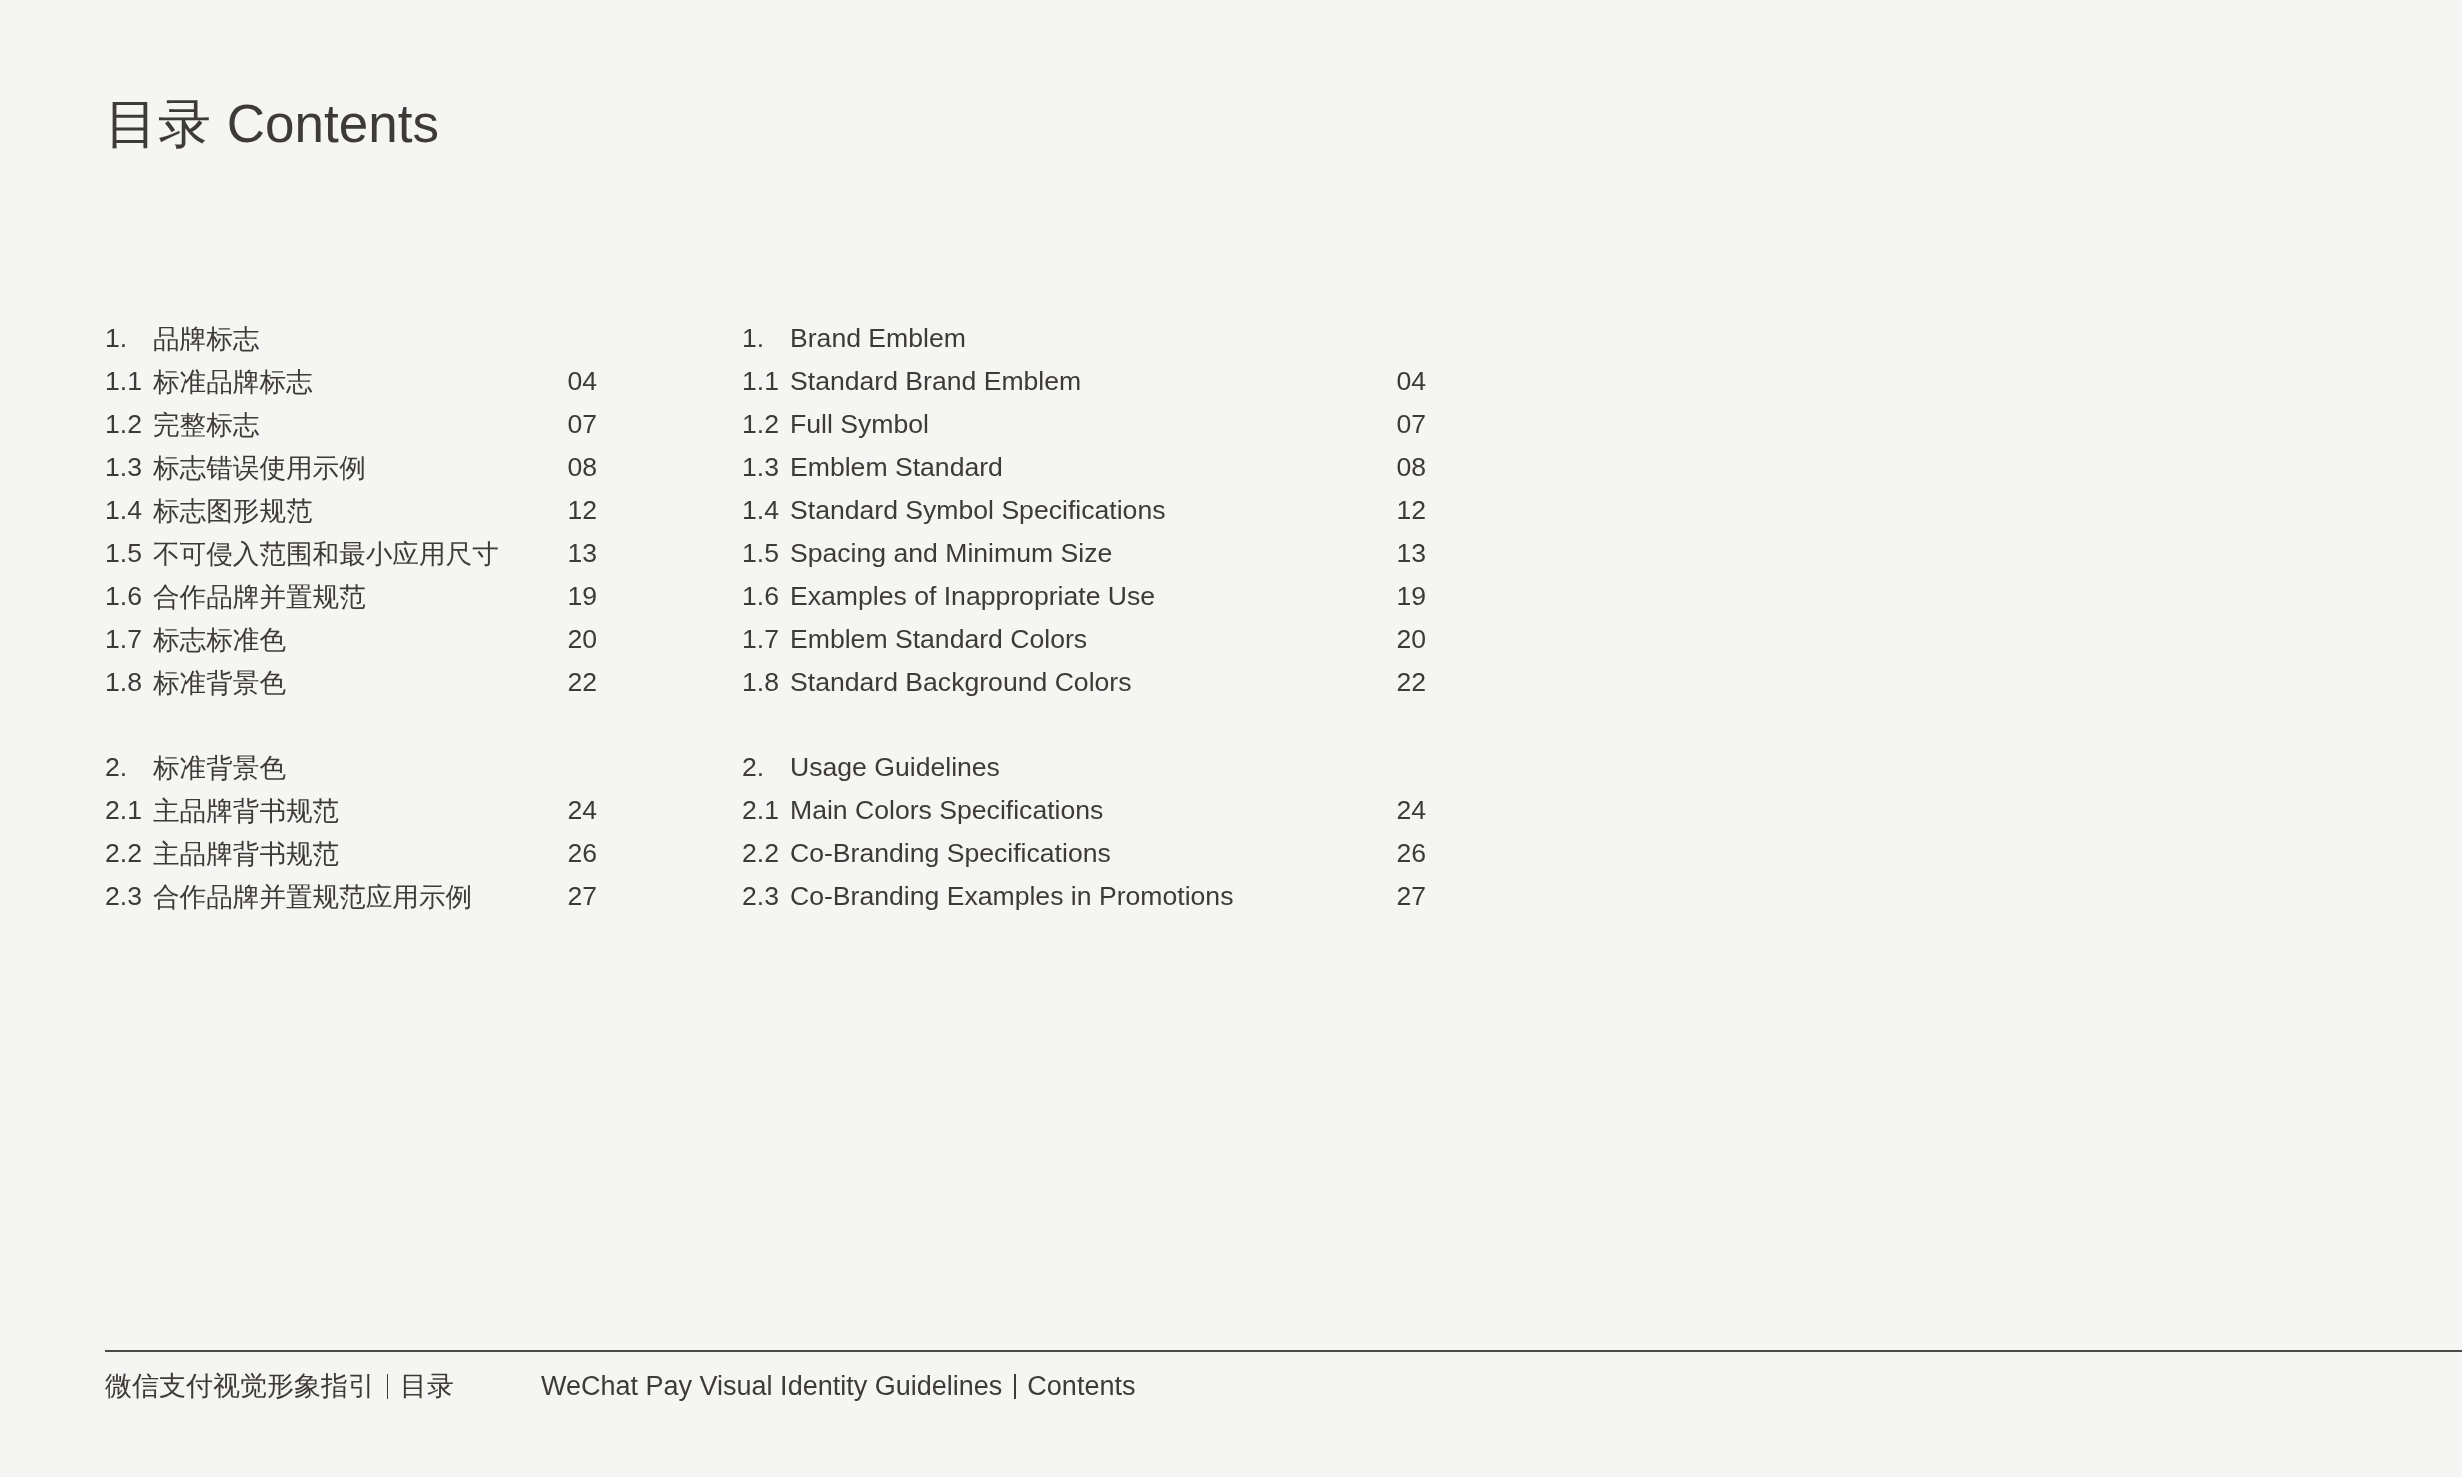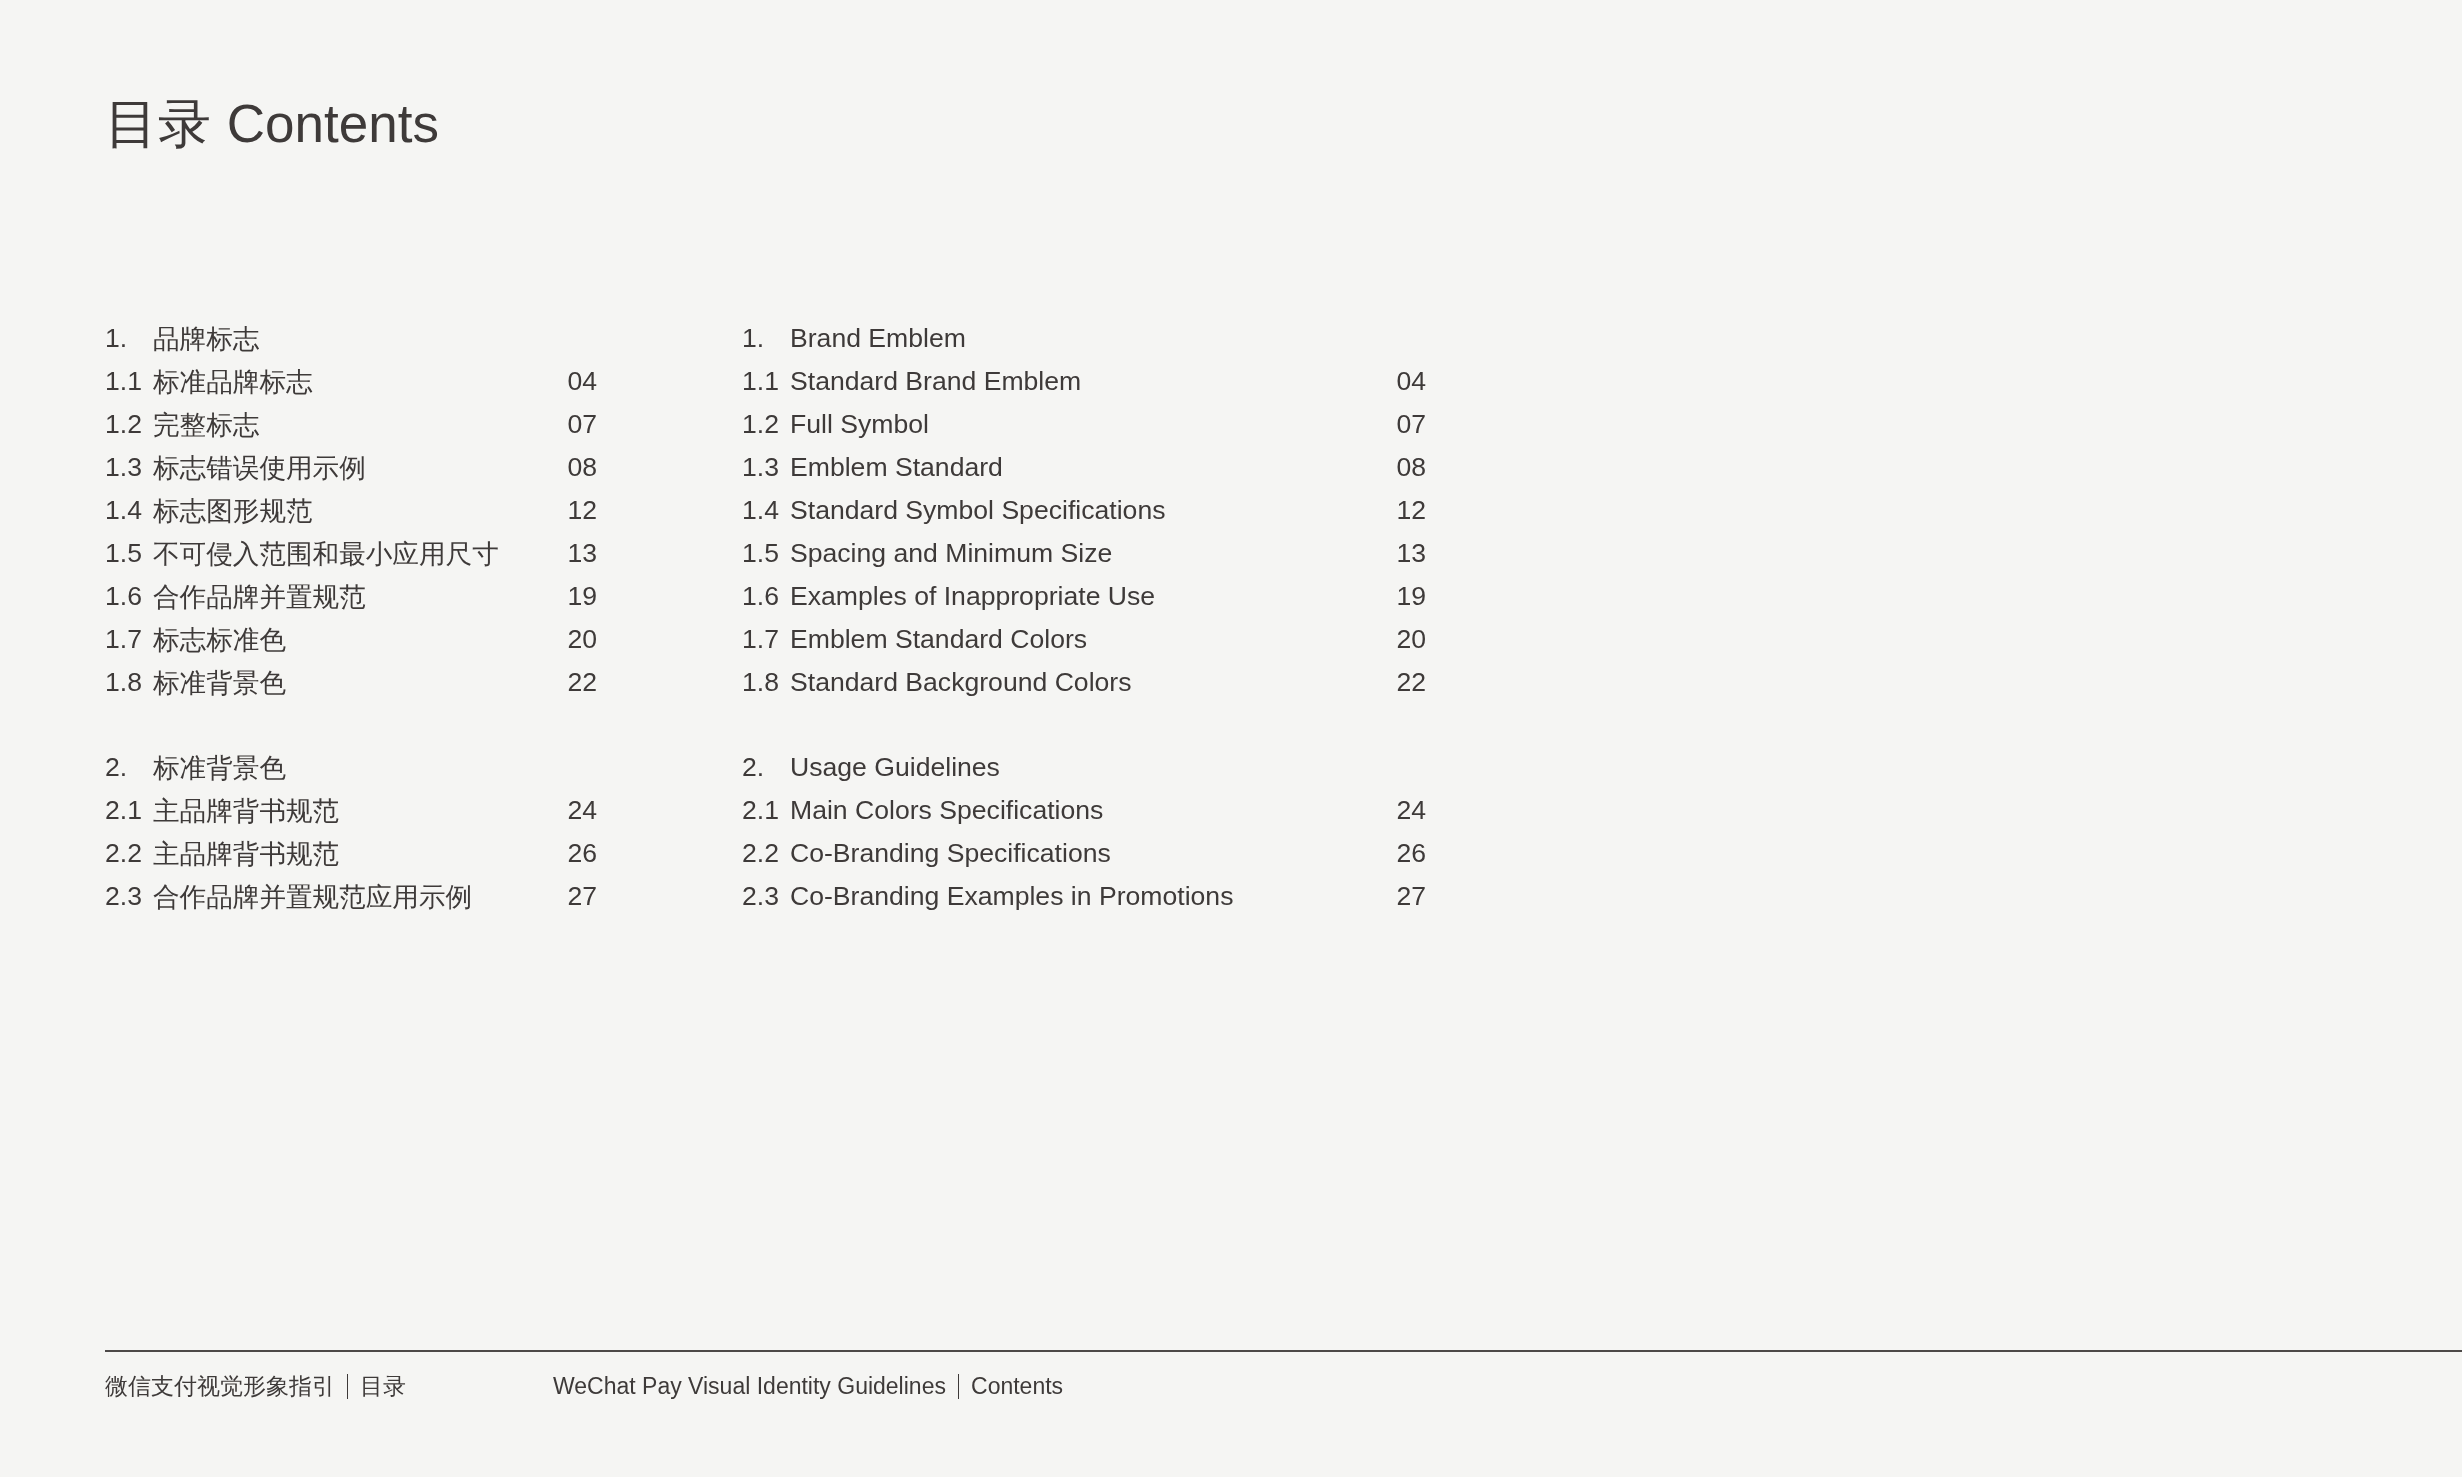--- a/index.html
+++ b/index.html
@@ -53,25 +53,25 @@
     width: 2419px;
     height: 1.5px;
     background: #4D4948;
   }
   .footer-group {
     position: absolute;
     top: 1371px;
     height: 30.5px;
     display: flex;
     align-items: center;
-    font-size: 23px;
+    font-size: 27px;
     white-space: nowrap;
   }
   .fg-zh { left: 105px; }
-  .fg-en { left: 553px; justify-content: center; }
+  .fg-en { left: 541px; justify-content: center; }
   .vbar {
     width: 1.5px;
     height: 24.6px;
     background: #3E3A39;
     margin: 0 11.8px;
     flex: 0 0 auto;
   }
 </style>
 </head>
 <body>

